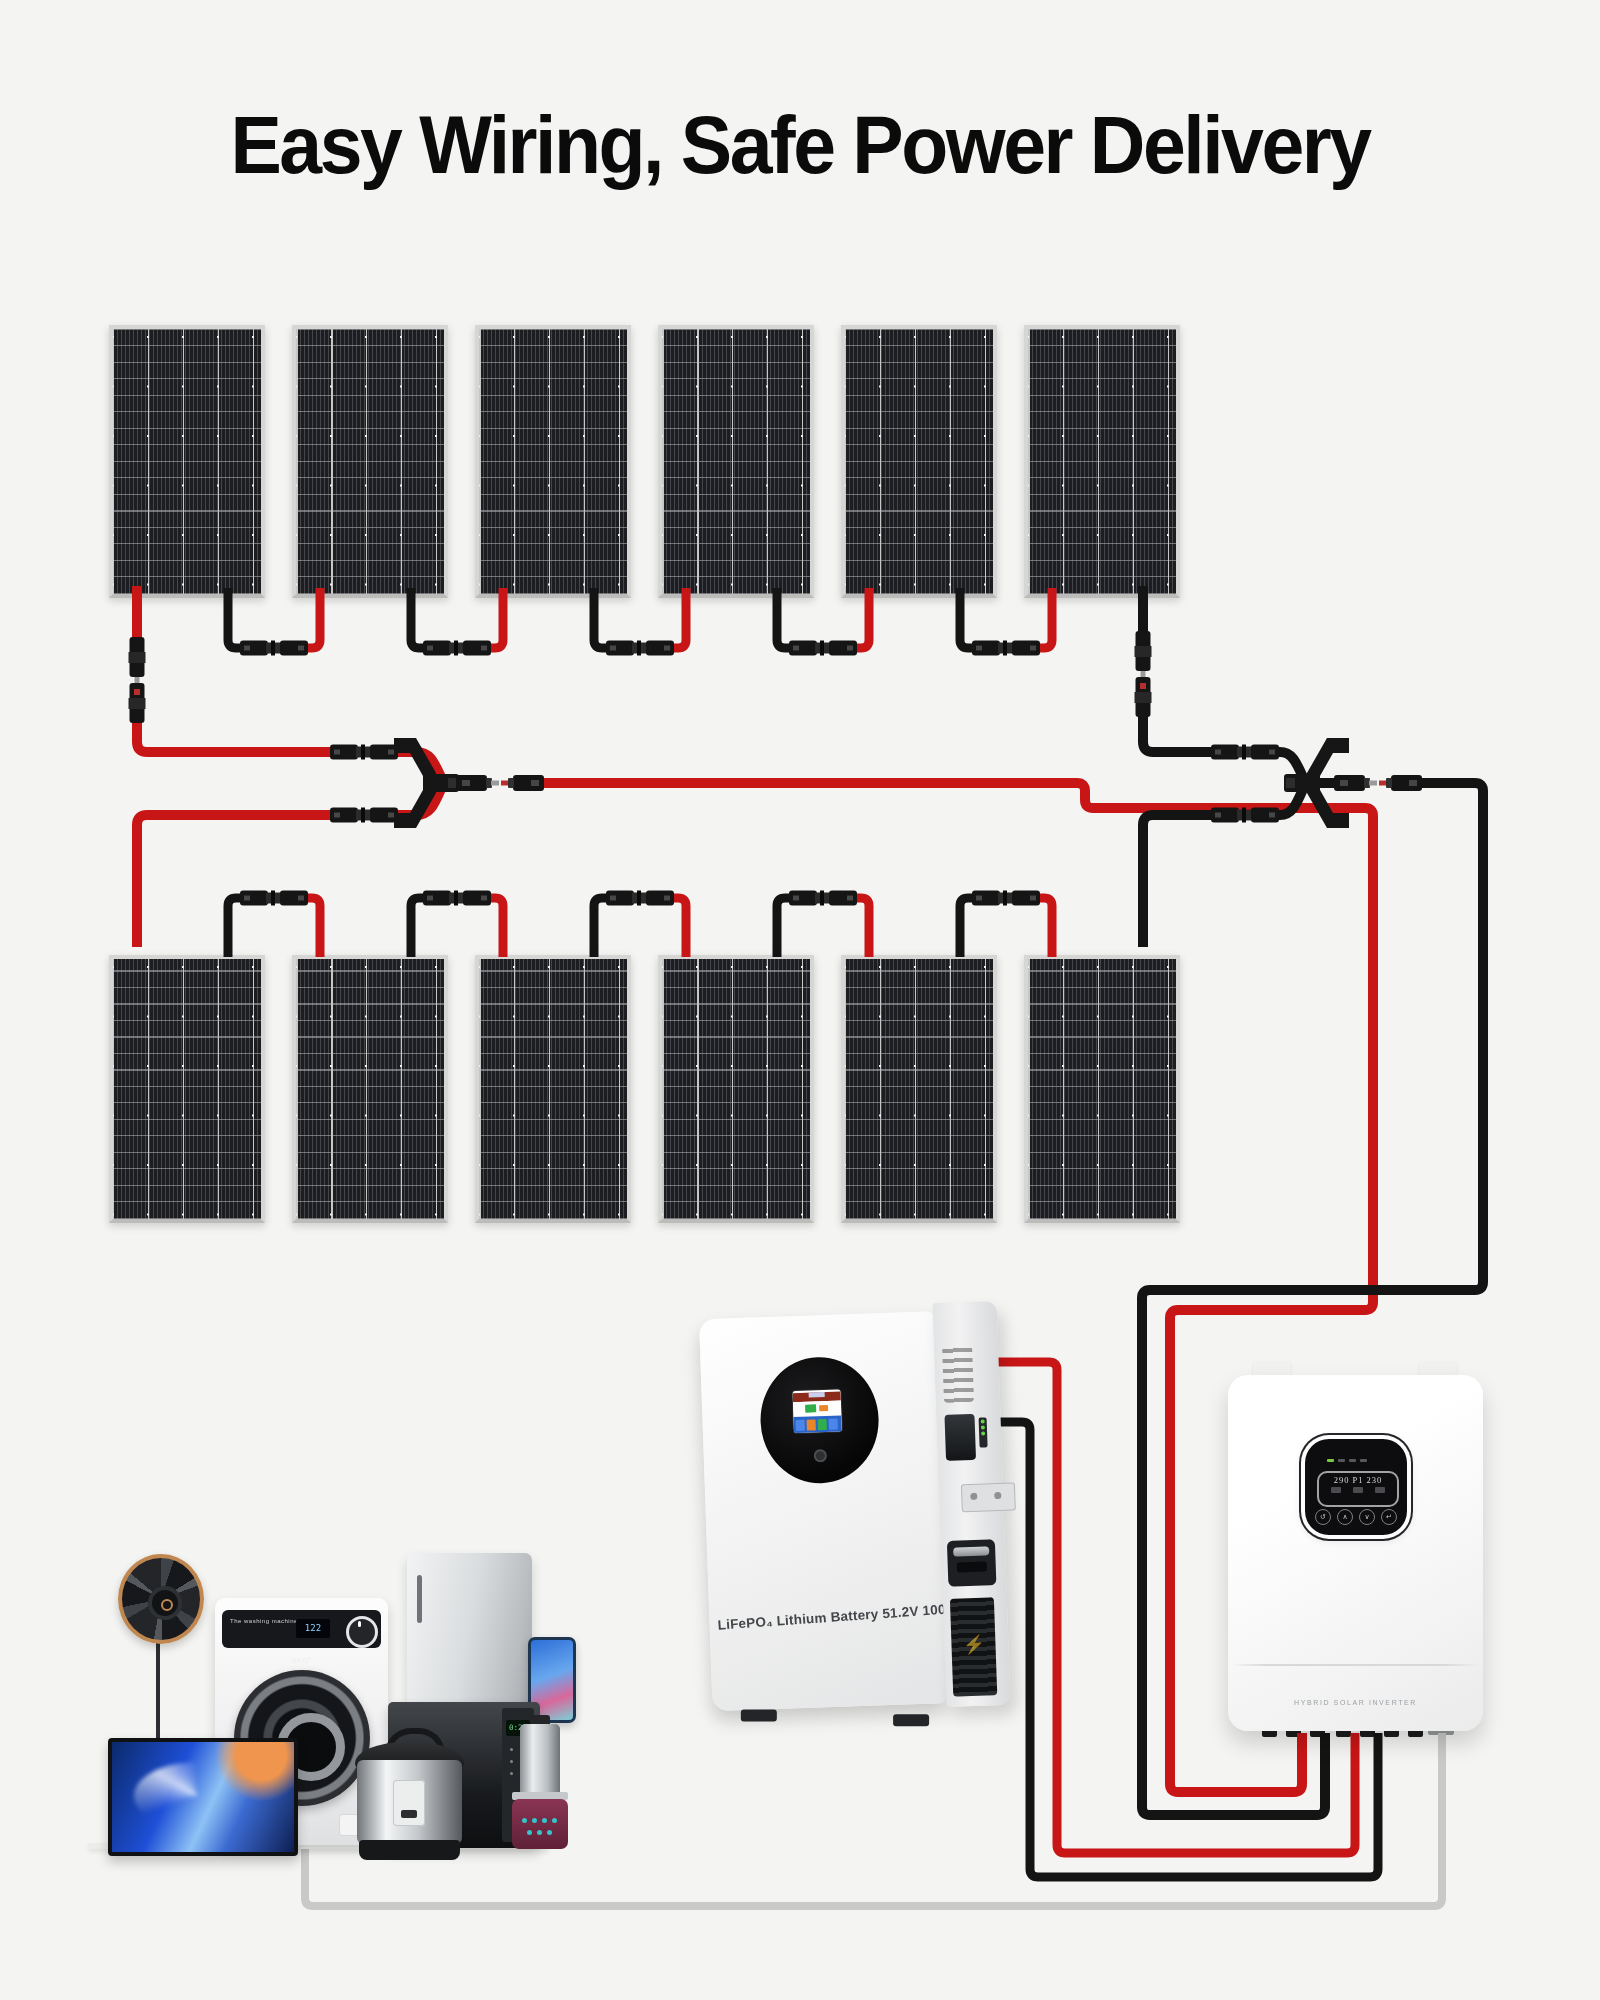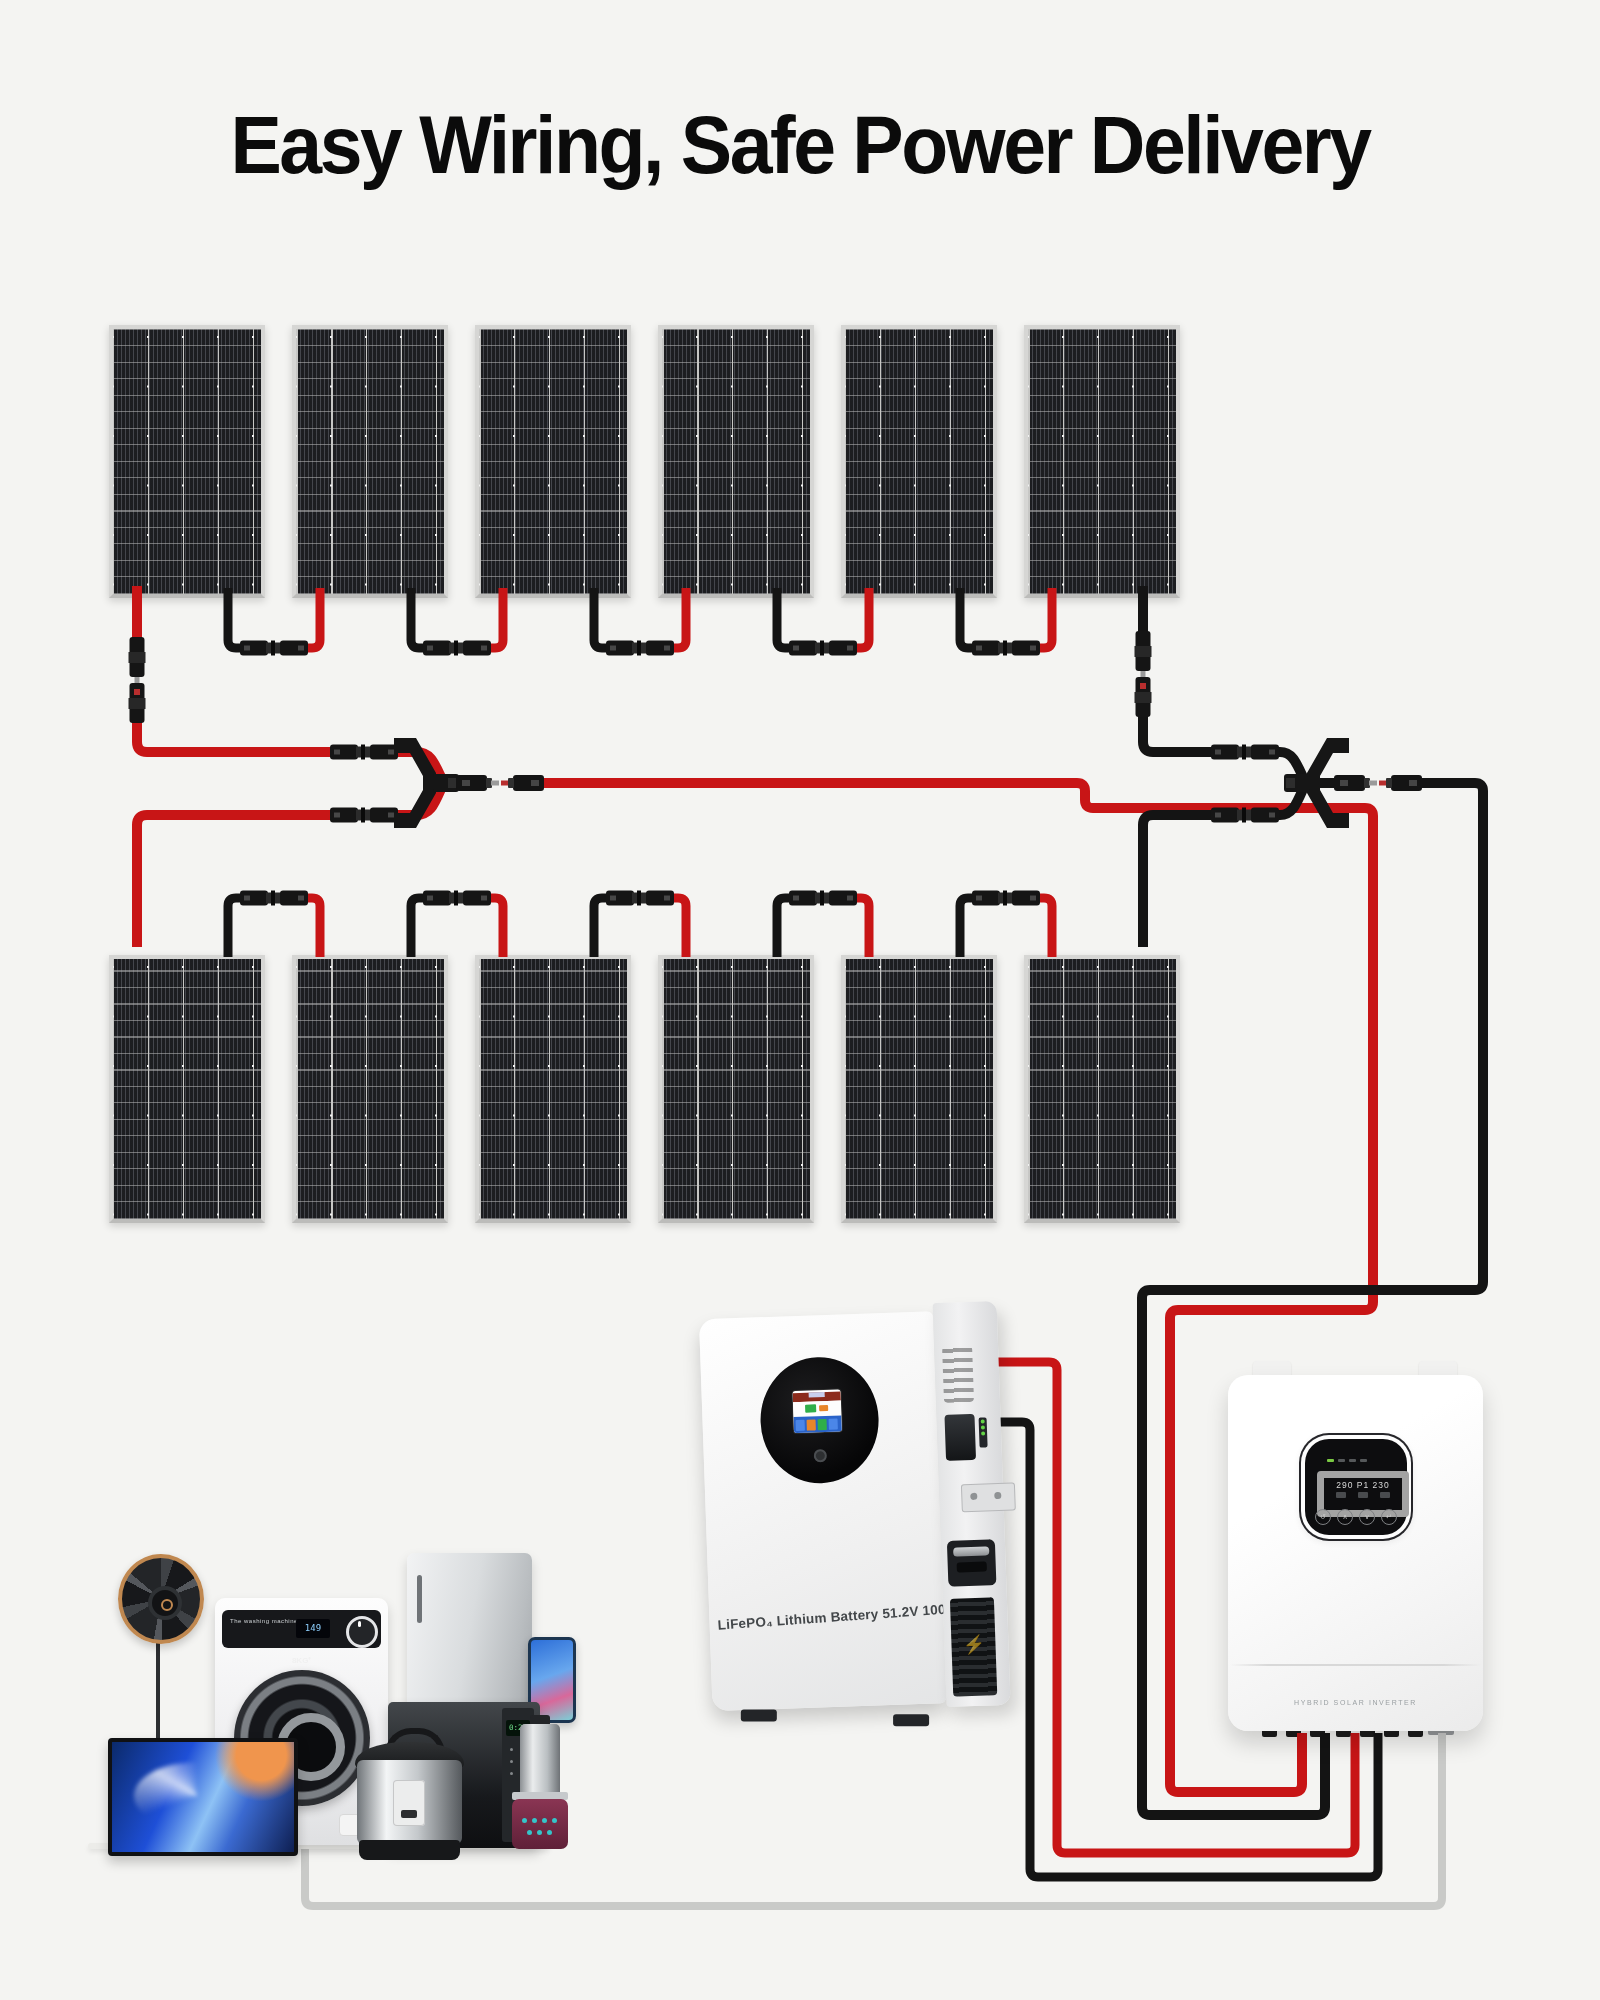--- a/index.html
+++ b/index.html
@@ -63,22 +63,22 @@
   .inv-tab{position:absolute;top:0;width:38px;height:16px;background:#f1f1f0;border-radius:4px 4px 0 0;box-shadow:0 1px 2px rgba(0,0,0,.12);}
   .inv-body{position:absolute;left:0;top:14px;width:255px;height:356px;background:linear-gradient(150deg,#ffffff 30%,#f4f4f4 70%,#ebebeb);
     border-radius:20px;box-shadow:0 12px 22px rgba(0,0,0,.16);}
   .inv-seam{position:absolute;left:2px;right:2px;top:289px;height:2px;background:linear-gradient(90deg,transparent,#d8d8d8 15%,#d8d8d8 85%,transparent);}
   .inv-label{position:absolute;left:0;top:324px;width:100%;text-align:center;font-size:7px;color:#9ba0a3;letter-spacing:1.6px;}
   .inv-display{position:absolute;left:77px;top:64px;width:102px;height:96px;background:#0d0d0f;border-radius:24px;
     box-shadow:0 0 0 4px #fdfdfd, 0 0 0 6px #26262a, 0 2px 6px 6px rgba(0,0,0,.06);}
   .inv-leds{position:absolute;left:22px;top:20px;display:flex;gap:4px;}
   .inv-leds i{width:7px;height:3px;border-radius:1px;background:#55585a;}
   .inv-leds i:first-child{background:var(--green,#7ac943);}
-  .inv-lcd{position:absolute;left:12px;top:32px;width:78px;height:32px;border:7px solid #a3a3a3;border-radius:4px;
-    font-family:Liberation Sans, sans-serif;font-size:8.5px;color:#dadada;text-align:center;line-height:14px;letter-spacing:1px;}
+  .inv-lcd{position:absolute;left:12px;top:32px;width:78px;height:32px;border:2px solid #a3a3a3;border-radius:10px;
+    font-family:Liberation Serif, serif;font-size:8.5px;color:#dadada;text-align:center;line-height:14px;letter-spacing:1px;}
   .inv-lcd .glyphs{display:flex;justify-content:space-around;padding:0 6px;}
   .inv-lcd .glyphs i{width:10px;height:6px;background:#494b4e;border-radius:1px;}
   .inv-btns{position:absolute;left:10px;top:70px;width:82px;display:flex;justify-content:space-between;}
   .inv-btns b{width:14px;height:14px;border-radius:50%;border:1.5px solid #7e8083;color:#c9c9c9;
     font-size:7px;line-height:13px;text-align:center;font-weight:normal;}
 
   
   .appliances{position:absolute;left:80px;top:1540px;width:500px;height:330px;}
   .appliances *{position:absolute;}
   .platform{left:8px;top:303px;width:462px;height:6px;background:#ecece9;border-radius:3px;box-shadow:0 3px 5px rgba(0,0,0,.08);}
@@ -452,21 +452,21 @@
     </div>
     <div class="fridge">
       <div class="split"></div>
         <div class="h1"></div>
         <div class="h2"></div>
     </div>
     <div class="tablet"></div>
     <div class="washer">
       <div class="cp">
         <div class="brand">The washing machine</div>
-        <div class="disp">149</div>
+        <div class="disp">122</div>
         <div class="knob">
             <i></i>
           </div>
       </div>
       <div class="cap">8KG⁺</div>
       <div class="ring1">
           <div class="ring2"></div>
         </div>
       <div class="hatch"></div>
     </div>

